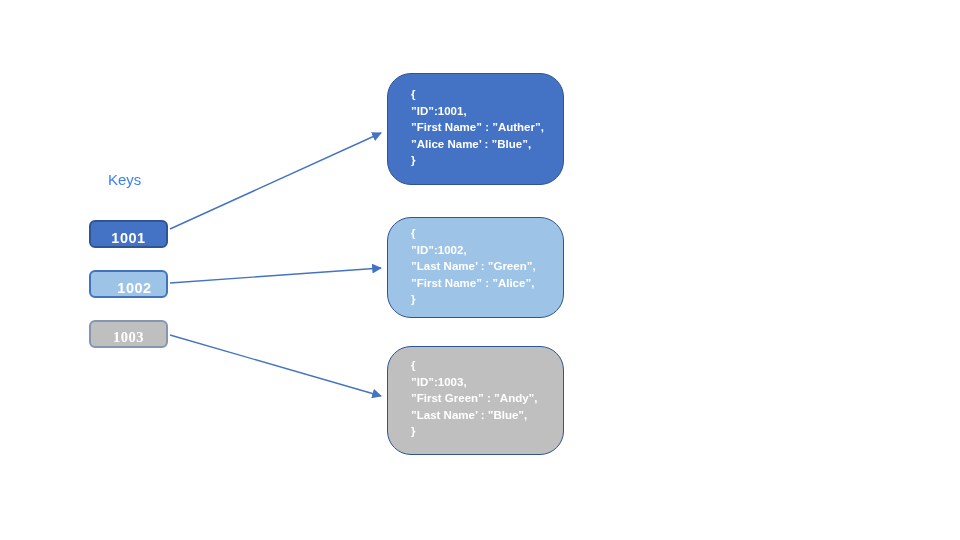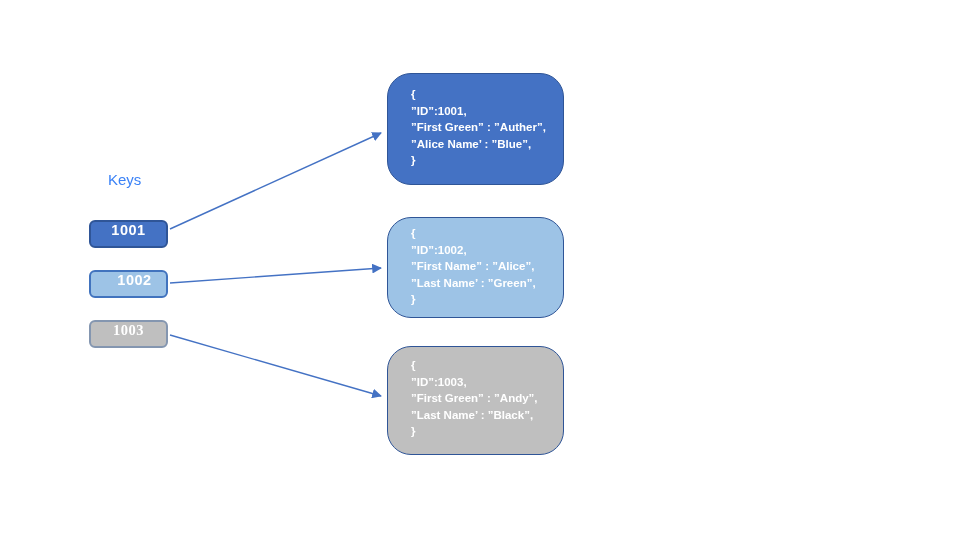--- a/index.html
+++ b/index.html
@@ -24,21 +24,21 @@
     color: #3b82f6;
   }
   .key-box {
     position: absolute;
     left: 89px;
     width: 79px;
     height: 28px;
     border-radius: 6px;
     box-sizing: border-box;
     display: flex;
-    align-items: flex-start;
+    align-items: flex-end;
     justify-content: center;
     color: #FFFFFF;
     font-size: 14.5px;
     font-weight: 700;
     letter-spacing: 0.5px;
   }
   .key-1001 { top: 220px; background: #4472C4; border: 2px solid #2F5597; }
   .key-1002 { top: 270px; background: #9DC3E6; border: 2px solid #4173BE; padding-left: 12px; }
   .key-1003 { top: 320px; background: #BFBFBF; border: 2px solid #8496B0; font-family: Liberation Serif, serif; }
 
@@ -80,38 +80,38 @@
   <div class="key-box key-1002">
     <span>1002</span>
   </div>
   <div class="key-box key-1003">
     <span>1003</span>
   </div>
 
   <div class="record-box record-1">
     <div>{</div>
     <div>”ID”:1001,</div>
-    <div>”First Green” : ”Auther”,</div>
+    <div>”First Name” : ”Auther”,</div>
     <div>”Alice Name’ : ”Blue”,</div>
     <div>}</div>
   </div>
 
   <div class="record-box record-2">
     <div>{</div>
     <div>”ID”:1002,</div>
+    <div>”Last Name’ : ”Green”,</div>
     <div>”First Name” : ”Alice”,</div>
-    <div>”Last Name’ : ”Green”,</div>
     <div>}</div>
   </div>
 
   <div class="record-box record-3">
     <div>{</div>
     <div>”ID”:1003,</div>
     <div>”First Green” : ”Andy”,</div>
-    <div>”Last Name’ : ”Black”,</div>
+    <div>”Last Name’ : ”Blue”,</div>
     <div>}</div>
   </div>
 
   <svg class="arrows" width="960" height="540" viewBox="0 0 960 540" xmlns="http://www.w3.org/2000/svg">
     <defs>
       <marker id="arrowhead" viewBox="0 0 10 10" refX="9" refY="5" markerWidth="7" markerHeight="7" orient="auto-start-reverse">
         <path d="M0,0 L10,5 L0,10 z" fill="#4472C4"></path>
       </marker>
     </defs>
     <line x1="170" y1="229" x2="381" y2="133" stroke="#4472C4" stroke-width="1.4" marker-end="url(#arrowhead)"></line>

